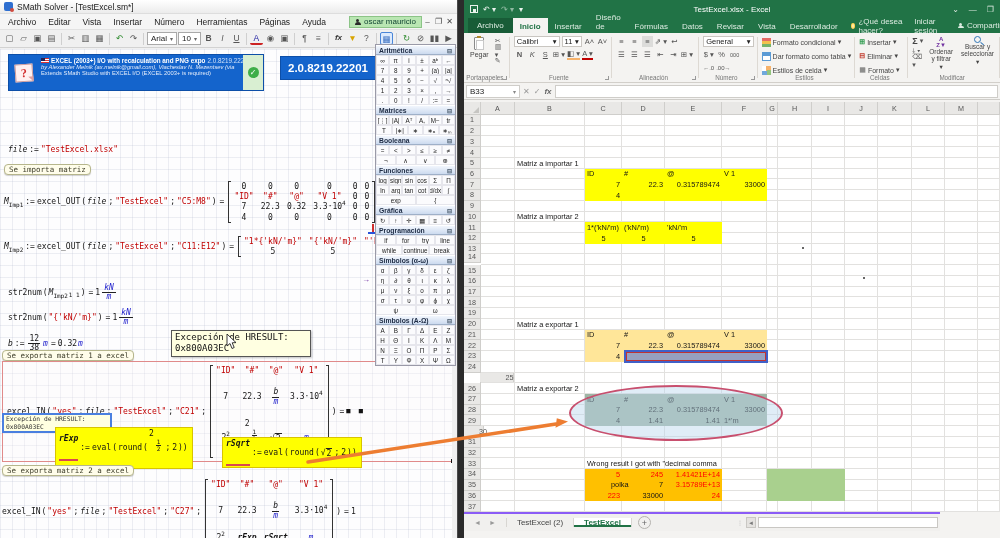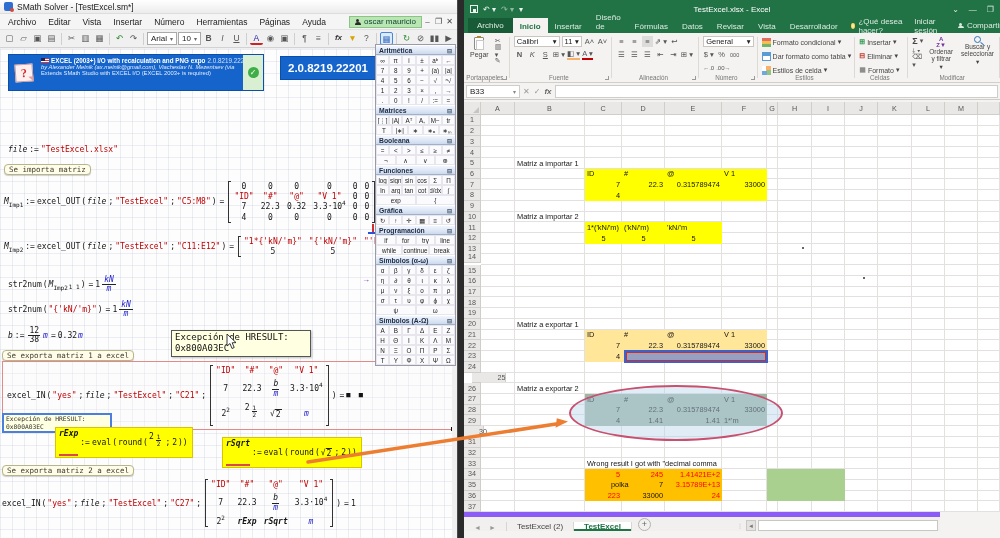--- a/index.html
+++ b/index.html
@@ -53,21 +53,21 @@
   .sm-block{position:absolute;font:8px "DejaVu Sans Mono",monospace;color:#141414;display:flex;align-items:center;white-space:nowrap}
   .tk{display:inline-block}
   .tk-v,.tk-vb{font-style:italic}
   .tk-vb{font-weight:bold}
   .tk-s{color:#c00000}
   .tk-u{color:#2222cc;font-style:italic;margin:0 1px}
   .tk-o{padding:0 2px}
   .tk-p{padding:0 1px}
   .tk-res{letter-spacing:2px;font-size:7px}
   .tk-idx{font-size:6px;vertical-align:sub;margin-left:1px;transform:translateY(2px);display:inline-block}
-  .frac{display:inline-flex;flex-direction:column;align-items:center;line-height:1.05;margin:4px 2px;vertical-align:middle}
+  .frac{display:inline-flex;flex-direction:column;align-items:center;line-height:1.05;margin:12px 2px;vertical-align:middle}
   .frac>span:first-child{border-bottom:1px solid #222;padding:0 1px}
   .supw{display:inline-flex;align-items:flex-start}
   .supw .exp{font-size:6px;transform:translateY(-2px)}
   .subw{display:inline-flex;align-items:flex-end}
   .subw .sub{font-size:6px;transform:translateY(2px)}
   .sqrt{display:inline-flex;align-items:flex-start}
   .sqrt-arg{border-top:1px solid #222;padding:0 1px}
   .red-ul{border-bottom:2px solid #d9484f;padding-bottom:16px}
   .mat{display:inline-flex;align-items:stretch;margin:0 2px}
   .mat-bl{width:3px;border:1px solid #333;border-right:none}
@@ -154,21 +154,21 @@
   .xl-corner::after{content:"";position:absolute;right:1px;bottom:1px;border-left:6px solid transparent;border-bottom:6px solid #c6c5c2}
   .gl-v,.gl-h{position:absolute;background:#e2e1df}
   .xl-region{position:absolute}
   .xl-cell{position:absolute;font-size:7.4px;color:#151515;display:flex;align-items:center;padding:0 2px;white-space:nowrap;overflow:visible;line-height:1}
   .al-r{justify-content:flex-end}.al-c{justify-content:center}
   #sel-box{position:absolute;border:2px solid #4060c8;background:#97a0c0;z-index:20}
   #sel-box>div{position:absolute;inset:0;border:1px solid #c03333}
   #hl-ellipse{position:absolute;border:2.5px solid #c84f6e;border-radius:50%;background:rgba(186,214,238,.45);z-index:19}
   .stray-dot{position:absolute;width:2px;height:2px;background:#333;border-radius:50%}
 
-  .xl-sheettabs{position:absolute;left:0;top:512px;width:476px;height:19px;background:#f1f0ee;border-top:5px solid #8b5cf6;display:flex;align-items:flex-end;font-size:8px;color:#555}
+  .xl-sheettabs{position:absolute;left:0;top:512px;width:476px;height:19px;background:#f1f0ee;border-top:2px solid #8b5cf6;display:flex;align-items:center;font-size:8px;color:#555}
   .st-nav{display:flex;align-items:center;gap:8px;padding:0 10px;color:#999;font-size:7px}
   .st-tab{display:flex;align-items:center;padding:0 10px;border-right:1px solid #d8d6d2;color:#444}
   .st-tab.active{background:#fff;color:#1e7145;font-weight:bold;box-shadow:inset 0 -2px 0 #217346}
   .st-plus{width:13px;height:13px;border:1px solid #b5b3af;border-radius:50%;align-self:center;margin-left:6px;display:flex;align-items:center;justify-content:center;color:#666;font-size:9px}
   .st-scroll{margin-left:auto;display:flex;align-items:center;gap:2px;padding-right:2px}
   .st-dots{color:#aaa;font-size:6px;letter-spacing:1px}
   .st-arrowbox{width:10px;height:11px;background:#e4e2df;border:1px solid #c9c7c3;font-size:6px;display:flex;align-items:center;justify-content:center;color:#777}
   .st-track{width:180px;height:11px;background:#fff;border:1px solid #c9c7c3}
 
   #arrow-overlay{position:absolute;left:0;top:0;width:1000px;height:538px;pointer-events:none;z-index:60}
@@ -989,21 +989,21 @@
       <div class="xl-rowhdr" style="left: 0px; top: 163.22px; width: 17px; height: 10.73px;">15</div>
       <div class="xl-rowhdr" style="left: 0px; top: 173.95px; width: 17px; height: 10.73px;">16</div>
       <div class="xl-rowhdr" style="left: 0px; top: 184.68px; width: 17px; height: 10.73px;">17</div>
       <div class="xl-rowhdr" style="left: 0px; top: 195.41px; width: 17px; height: 10.73px;">18</div>
       <div class="xl-rowhdr" style="left: 0px; top: 206.14px; width: 17px; height: 10.73px;">19</div>
       <div class="xl-rowhdr" style="left: 0px; top: 216.87px; width: 17px; height: 10.73px;">20</div>
       <div class="xl-rowhdr" style="left: 0px; top: 227.6px; width: 17px; height: 10.73px;">21</div>
       <div class="xl-rowhdr" style="left: 0px; top: 238.33px; width: 17px; height: 10.73px;">22</div>
       <div class="xl-rowhdr" style="left: 0px; top: 249.06px; width: 17px; height: 10.73px;">23</div>
       <div class="xl-rowhdr" style="left: 0px; top: 259.79px; width: 17px; height: 10.73px;">24</div>
-      <div class="xl-rowhdr" style="left: 8px; top: 270.52px; width: 34px; height: 10.73px; padding-left: 26px;">25</div>
+      <div class="xl-rowhdr" style="left: 16px; top: 270.52px; width: 34px; height: 10.73px; padding-left: 26px;">25</div>
       <div class="xl-rowhdr" style="left: 0px; top: 281.25px; width: 17px; height: 10.73px;">26</div>
       <div class="xl-rowhdr" style="left: 0px; top: 291.98px; width: 17px; height: 10.73px;">27</div>
       <div class="xl-rowhdr" style="left: 0px; top: 302.71px; width: 17px; height: 10.73px;">28</div>
       <div class="xl-rowhdr" style="left: 0px; top: 313.44px; width: 17px; height: 10.73px;">29</div>
       <div class="xl-rowhdr" style="left: 0px; top: 324.17px; width: 17px; height: 10.73px; padding-left: 19px;">30</div>
       <div class="xl-rowhdr" style="left: 0px; top: 334.9px; width: 17px; height: 10.73px;">31</div>
       <div class="xl-rowhdr" style="left: 0px; top: 345.63px; width: 17px; height: 10.73px; text-align: right;">32</div>
       <div class="xl-rowhdr" style="left: 0px; top: 356.36px; width: 17px; height: 10.73px;">33</div>
       <div class="xl-rowhdr" style="left: 0px; top: 367.09px; width: 17px; height: 10.73px;">34</div>
       <div class="xl-rowhdr" style="left: 0px; top: 377.82px; width: 17px; height: 10.73px;">35</div>
@@ -1102,21 +1102,21 @@
       <div class="xl-cell al-r" style="left: 158px; top: 302.71px; width: 43px; height: 10.73px;">22.3</div>
       <div class="xl-cell al-r" style="left: 201px; top: 302.71px; width: 57px; height: 10.73px;">0.315789474</div>
       <div class="xl-cell al-r" style="left: 258px; top: 302.71px; width: 45px; height: 10.73px;">33000</div>
       <div class="xl-cell al-r" style="left: 121px; top: 313.44px; width: 37px; height: 10.73px;">4</div>
       <div class="xl-cell al-r" style="left: 158px; top: 313.44px; width: 43px; height: 10.73px;">1.41</div>
       <div class="xl-cell al-r" style="left: 201px; top: 313.44px; width: 57px; height: 10.73px;">1.41</div>
       <div class="xl-cell" style="left: 258px; top: 313.44px; width: 45px; height: 10.73px;">1*'m</div>
       <div class="xl-cell" style="left: 121px; top: 356.36px; width: 37px; height: 10.73px;">Wrong result I got with "decimal comma</div>
       <div class="xl-cell al-r" style="left: 121px; top: 367.09px; width: 37px; height: 10.73px; color: rgb(255, 0, 0);">5</div>
       <div class="xl-cell al-r" style="left: 158px; top: 367.09px; width: 43px; height: 10.73px; color: rgb(255, 0, 0);">245</div>
-      <div class="xl-cell al-r" style="left: 201px; top: 367.09px; width: 57px; height: 10.73px; color: rgb(255, 0, 0);">1.41421E+2</div>
+      <div class="xl-cell al-r" style="left: 201px; top: 367.09px; width: 57px; height: 10.73px; color: rgb(255, 0, 0);">1.41421E+14</div>
       <div class="xl-cell" style="left: 121px; top: 377.82px; width: 37px; height: 10.73px; margin-left: 24px;">polka</div>
       <div class="xl-cell al-r" style="left: 158px; top: 377.82px; width: 43px; height: 10.73px;">7</div>
       <div class="xl-cell al-r" style="left: 201px; top: 377.82px; width: 57px; height: 10.73px; color: rgb(255, 0, 0);">3.15789E+13</div>
       <div class="xl-cell al-r" style="left: 121px; top: 388.55px; width: 37px; height: 10.73px; color: rgb(255, 0, 0);">223</div>
       <div class="xl-cell al-r" style="left: 158px; top: 388.55px; width: 43px; height: 10.73px;">33000</div>
       <div class="xl-cell al-r" style="left: 201px; top: 388.55px; width: 57px; height: 10.73px; color: rgb(255, 0, 0);">24</div>
       <div id="sel-box" style="left: 160px; top: 247.56px; width: 144px; height: 13.73px;">
         <div></div>
       </div>
       <div id="hl-ellipse" style="left: 105px; top: 282.98px; width: 214px; height: 56px;"></div>

